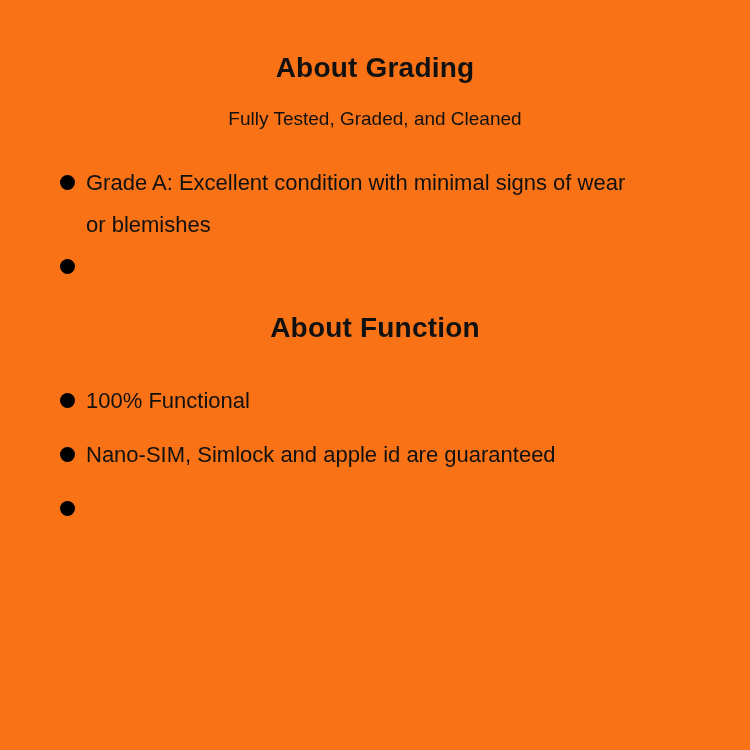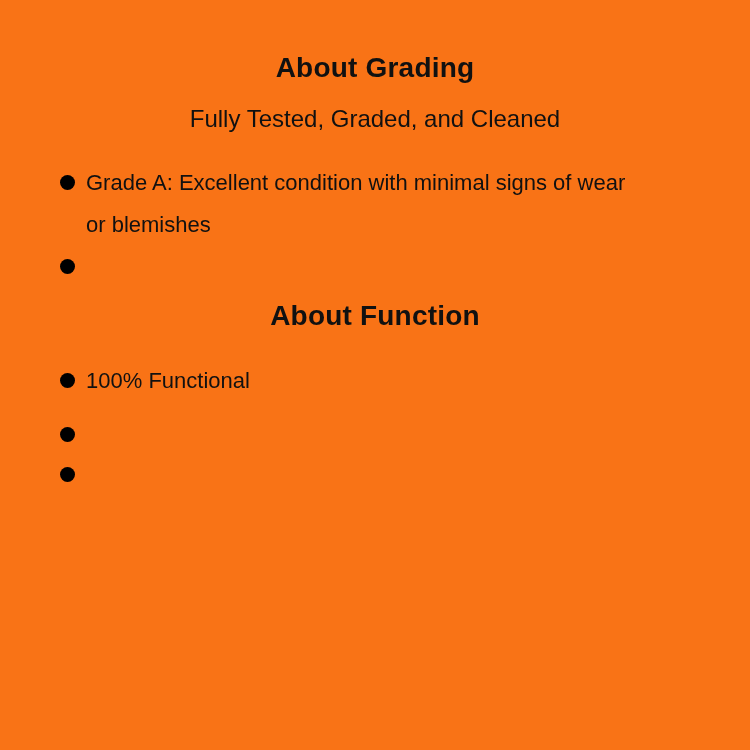--- a/index.html
+++ b/index.html
@@ -25,39 +25,39 @@
     margin: 0;
     font-size: 28px;
     font-weight: bold;
     line-height: 32px;
     text-align: center;
     color: #111111;
     letter-spacing: 0.2px;
   }
   .subtitle {
     margin: 20px 0 0 0;
-    font-size: 24px;
+    font-size: 19px;
     font-weight: 400;
     line-height: 30px;
     text-align: center;
     color: #111111;
   }
   .list {
     list-style: none;
     margin: 0;
     padding: 0;
   }
   .grading-list {
     margin-top: 28px;
   }
   .function-title {
-    margin-top: 26px;
+    margin-top: 38px;
   }
   .function-list {
-    margin-top: 28px;
+    margin-top: 36px;
     text-align: center;
   }
   .list-item {
     display: flex;
     align-items: flex-start;
     font-size: 22px;
     line-height: 42px;
     color: #111111;
   }
   .function-list .list-item {
@@ -97,19 +97,20 @@
 
   <h1 class="section-title function-title">About Function</h1>
 
   <ul class="list function-list">
     <li class="list-item">
       <span class="bullet-dot"></span>
       <span class="item-text">100% Functional</span>
     </li>
     <li class="list-item">
       <span class="bullet-dot"></span>
+      <span class="item-text">Nano-SIM, Simlock and apple id are guaranteed</span>
     </li>
     <li class="list-item">
       <span class="bullet-dot"></span>
     </li>
   </ul>
 
 </div>
 
 </body></html>

